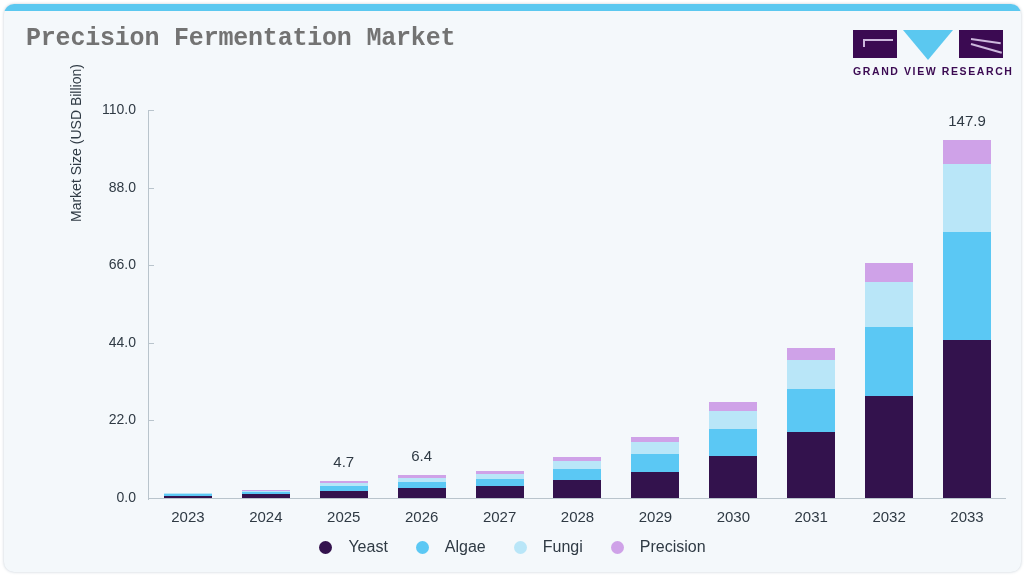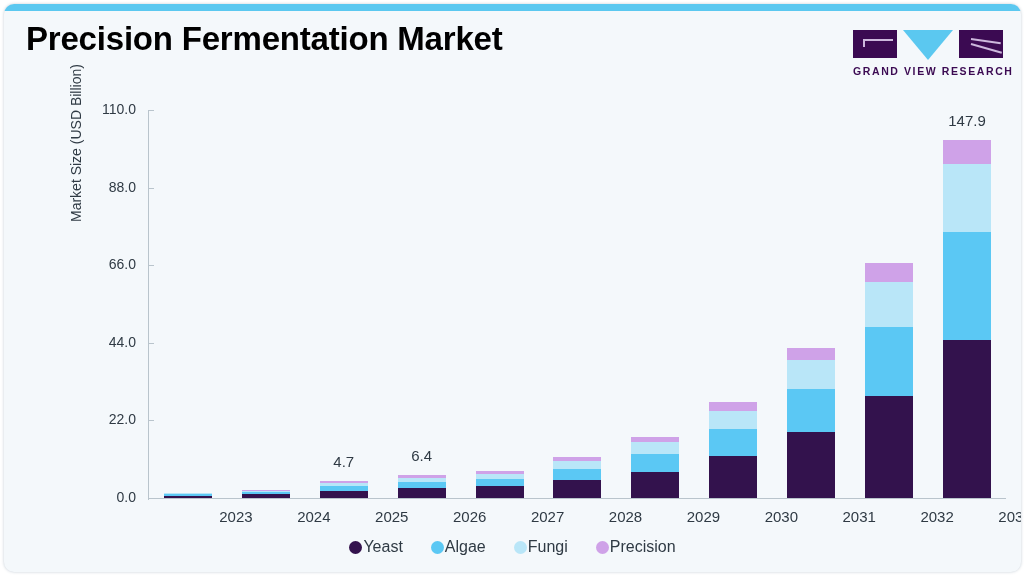--- a/index.html
+++ b/index.html
@@ -32,26 +32,27 @@
     border-top-left-radius: 10px;
     border-top-right-radius: 10px;
   }
   
   #header {
     position: absolute;
     top: 20px; left: 22px;
     width: 780px;
   }
   #chart-title {
-    font-size: 33px;
+    font-size: 25px;
     font-weight: bold;
-    color: #000000;
+    color: #737373;
     letter-spacing: -0.2px;
     line-height: 30px;
     white-space: nowrap;
+    font-family: Liberation Mono, monospace;
   }
   #chart-subtitle {
     font-size: 17px;
     color: #34404a;
     line-height: 24px;
     margin-top: 2px;
     white-space: nowrap;
   }
   
   #logo {
@@ -190,37 +191,36 @@
     white-space: nowrap;
   }
   .xtick-label {
     position: absolute;
     top: 504px;
     font-size: 15px;
     color: #2f3a44;
     text-align: center;
     transform: translateX(-50%);
     white-space: nowrap;
-    margin-left: 48px;
   }
   
   #legend {
     position: absolute;
     left: 0;
     top: 534px;
     width: 1017px;
     display: flex;
     justify-content: center;
     align-items: center;
     gap: 28px;
   }
   .legend-item {
     display: flex;
     align-items: center;
-    gap: 1px;
+    gap: 16px;
   }
   .legend-dot {
     width: 13px;
     height: 13px;
     border-radius: 50%;
   }
   .legend-label {
     font-size: 16px;
     color: #2f3a44;
   }

